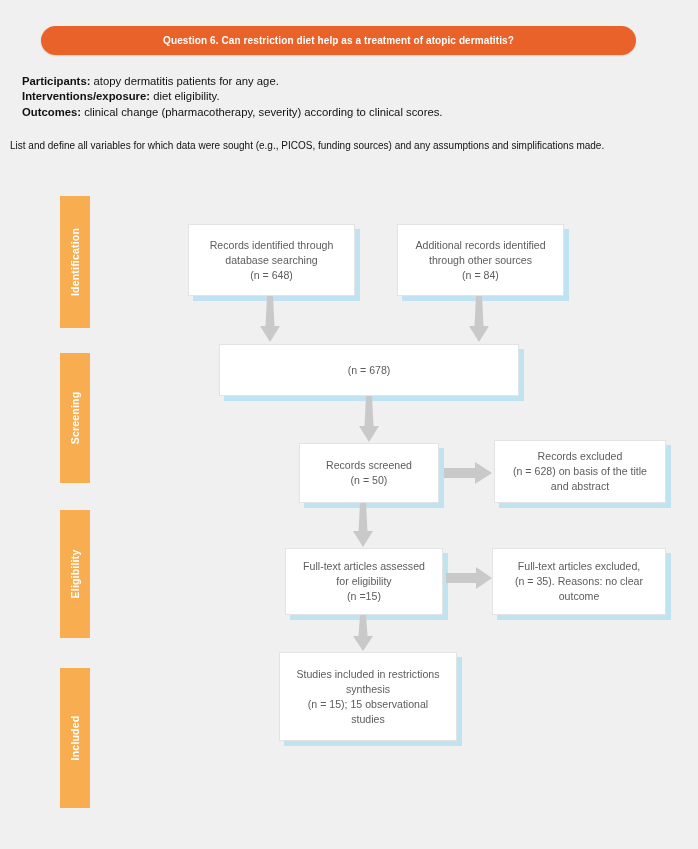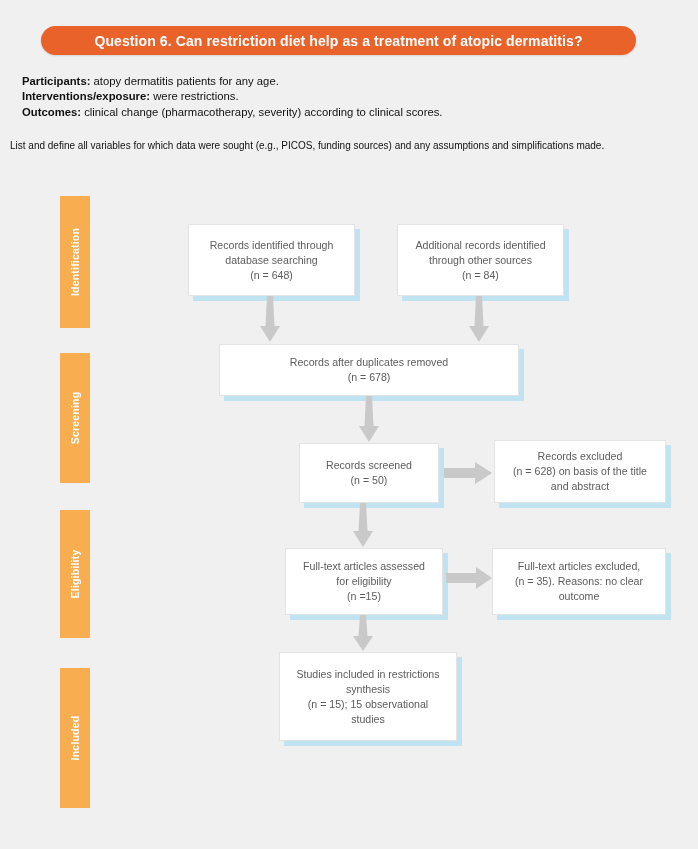--- a/index.html
+++ b/index.html
@@ -19,21 +19,21 @@
   
   #question-banner {
     position: absolute;
     left: 41px;
     top: 26px;
     width: 595px;
     height: 29px;
     background: #e8622a;
     border-radius: 15px;
     color: #ffffff;
-    font-size: 14px;
+    font-size: 10px;
     font-weight: bold;
     display: flex;
     align-items: center;
     justify-content: center;
     text-align: center;
     letter-spacing: 0.1px;
     box-shadow: 0 1px 2px rgba(0,0,0,0.12);
   }
 
   
@@ -130,21 +130,21 @@
 
 <div id="question-banner">
   <span>Question 6. Can restriction diet help as a treatment of atopic dermatitis?</span>
 </div>
 
 <div id="intro-block">
   <div class="line">
     <span class="lbl">Participants:</span><span> atopy dermatitis patients for any age.</span>
   </div>
   <div class="line">
-    <span class="lbl">Interventions/exposure:</span><span> were restrictions.</span>
+    <span class="lbl">Interventions/exposure:</span><span> diet eligibility.</span>
   </div>
   <div class="line">
     <span class="lbl">Outcomes:</span><span> clinical change (pharmacotherapy, severity) according to clinical scores.</span>
   </div>
 </div>
 <div id="note-line">List and define all variables for which data were sought (e.g., PICOS, funding sources) and any assumptions and simplifications made.</div>
 
 <div class="stage-tab" id="stage-identification">
   <span class="stage-label">Identification</span>
 </div>
@@ -169,21 +169,20 @@
 <div class="flow-box" id="box-other-sources">
   <div class="box-text">
     <div>Additional records identified</div>
     <div>through other sources</div>
     <div>(n = 84)</div>
   </div>
 </div>
 
 <div class="flow-box" id="box-duplicates">
   <div class="box-text">
-    <div>Records after duplicates removed</div>
     <div>(n = 678)</div>
   </div>
 </div>
 
 <div class="flow-box" id="box-screened">
   <div class="box-text">
     <div>Records screened</div>
     <div>(n = 50)</div>
   </div>
 </div>

